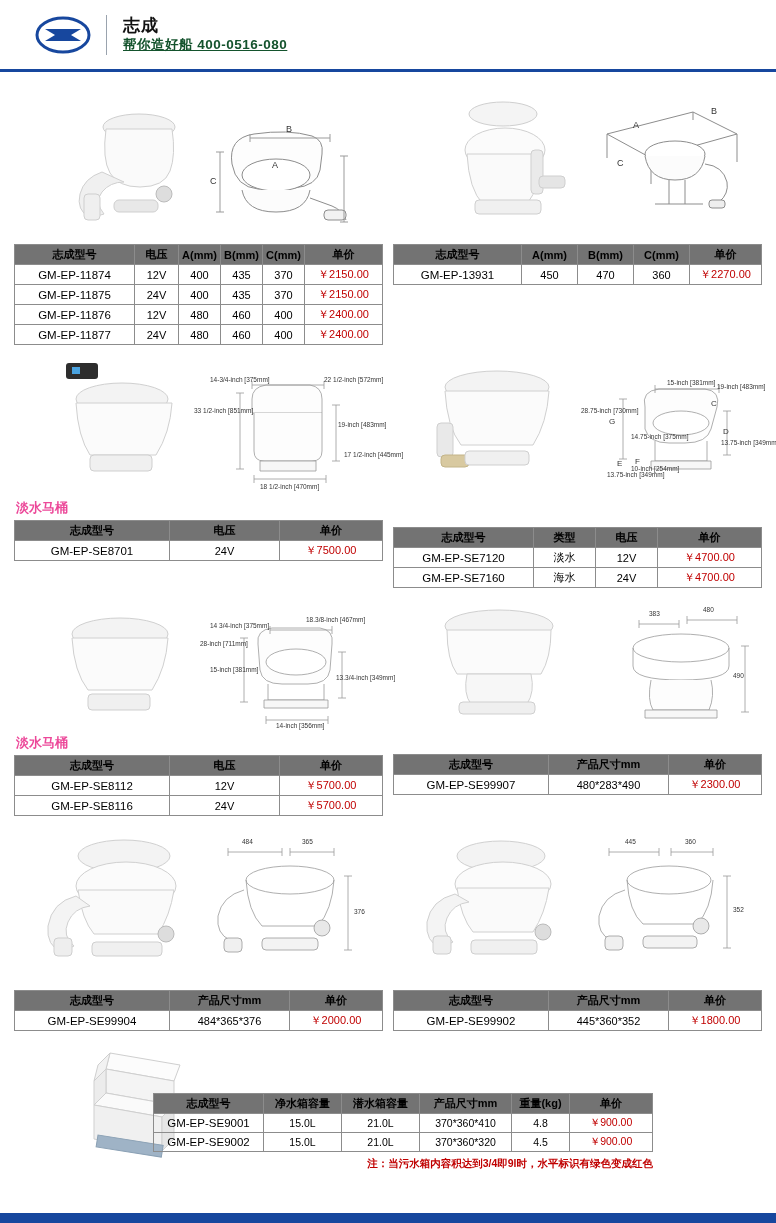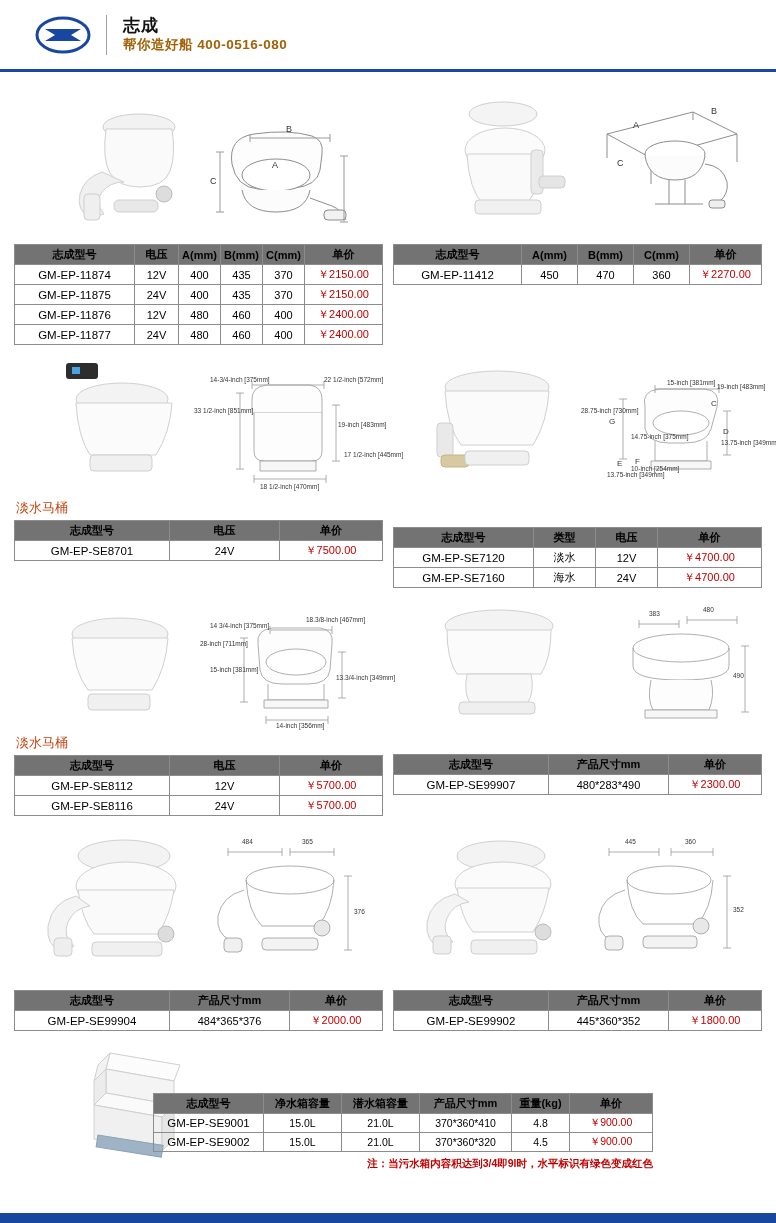--- a/index.html
+++ b/index.html
@@ -32,22 +32,23 @@
     width: 1px; height: 40px;
     background: #9aa3ae;
     margin: 0 16px 0 14px;
   }
   .brand-block { line-height: 1.25; }
   .brand-name {
     font-size: 17px; font-weight: bold; letter-spacing: 1px;
     color: #111;
   }
   .brand-slogan {
-    font-size: 13.5px; font-weight: bold; color: #a16207;
+    font-size: 13.5px; font-weight: bold; color: #14532d;
     letter-spacing: .5px;
+    text-decoration: underline;
   }
   
   .content {
     position: relative;
     padding: 0 14px;
   }
   .row {
     display: flex;
     width: 748px;
     gap: 10px;
@@ -64,23 +65,23 @@
   .figure-label {
     position: absolute;
     font-size: 6.5px;
     color: #333;
     white-space: nowrap;
     line-height: 1.15;
     text-align: center;
   }
   
   .subtitle {
-    color: #c2410c;
+    color: #ec4899;
     font-size: 13px;
-    font-weight: normal;
+    font-weight: bold;
     margin: 2px 0 3px 2px;
   }
   
   table.ptable {
     border-collapse: collapse;
     width: 100%;
     font-size: 11px;
   }
   table.ptable th, table.ptable td {
     border: 1px solid #8c8c8c;
@@ -241,21 +242,21 @@
       <table class="ptable">
         <tbody>
             <tr>
           <th style="width:128px">志成型号</th>
           <th style="width:56px">A(mm)</th>
           <th style="width:56px">B(mm)</th>
           <th style="width:56px">C(mm)</th>
           <th>单价</th>
         </tr>
         <tr>
-          <td class="model">GM-EP-11412</td>
+          <td class="model">GM-EP-13931</td>
           <td>450</td>
           <td>470</td>
           <td>360</td>
           <td class="price">￥2270.00</td>
         </tr>
       </tbody>
         </table>
     </div>
   </div>
 

